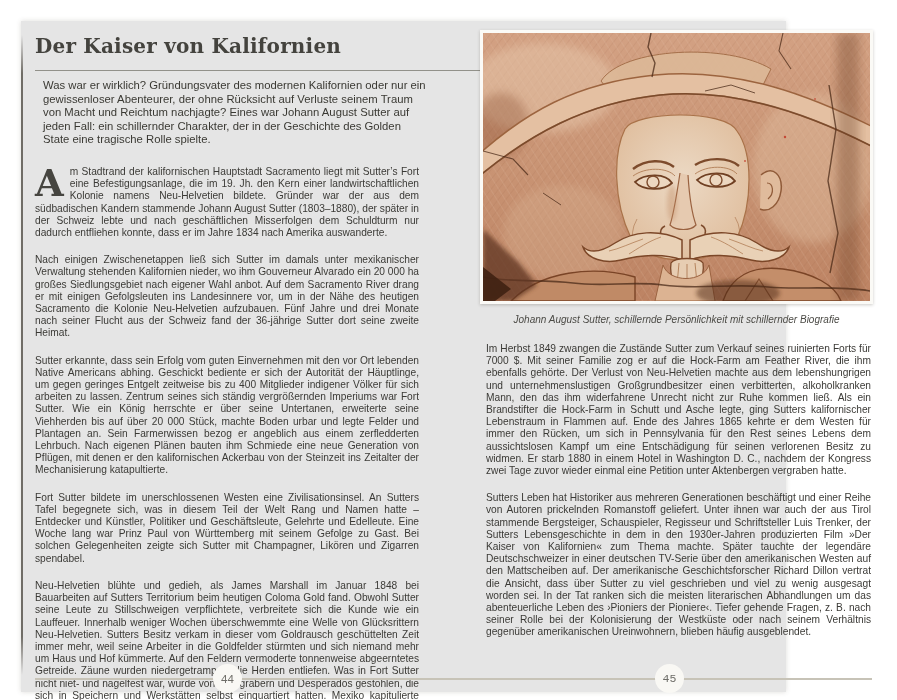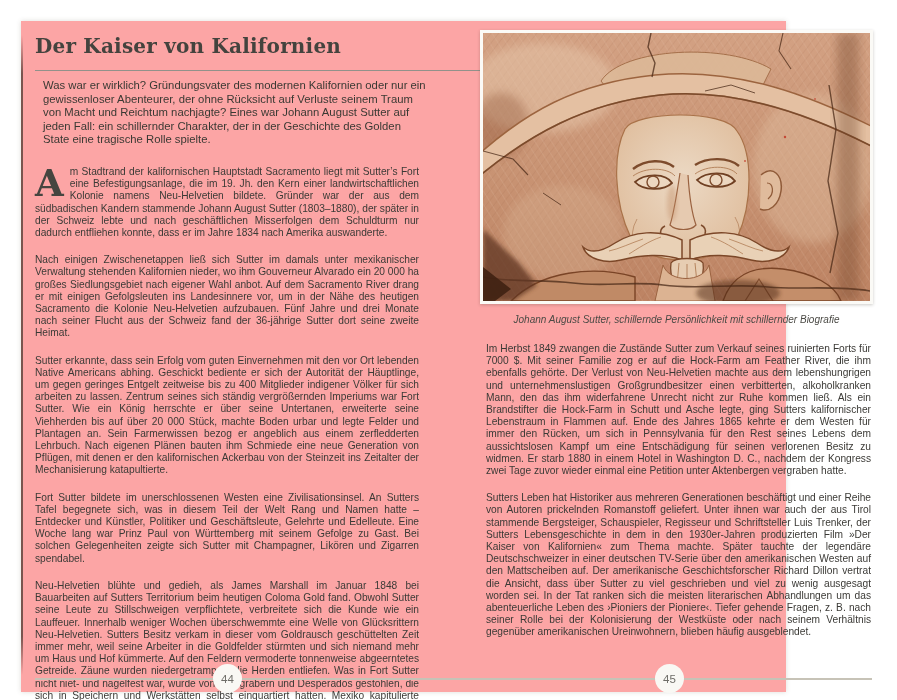--- a/index.html
+++ b/index.html
@@ -1,38 +1,38 @@
 <!DOCTYPE html>
 <html lang="de"><head>
 <meta charset="utf-8">
 <style>
   html,body{margin:0;padding:0;}
   body{width:897px;height:700px;background:#ffffff;font-family:"Liberation Sans",sans-serif;}
   .canvas{position:relative;width:897px;height:700px;background:#ffffff;overflow:hidden;}
-  .spread{position:absolute;left:21px;top:21px;width:765px;height:671px;background:#fca5a5;box-shadow:0 0 5px rgba(70,65,50,.18);}
+  .spread{position:absolute;left:21px;top:21px;width:765px;height:671px;background:#e5e5e5;box-shadow:0 0 5px rgba(70,65,50,.18);}
   .edge-shadow{position:absolute;left:0;top:14px;height:640px;width:2px;
     background:linear-gradient(to bottom,rgba(40,35,25,0),rgba(40,35,25,.62) 6%,rgba(40,35,25,.62) 94%,rgba(40,35,25,0));}
   .title{position:absolute;left:14px;top:13px;font-family:"DejaVu Serif",serif;font-weight:700;
     font-size:20px;letter-spacing:.2px;color:#44433e;}
   .title-rule{position:absolute;left:14px;top:49px;width:446px;height:1px;background:#92918a;}
   .lead{position:absolute;left:14px;top:58px;width:383px;font-size:11.3px;line-height:13.5px;color:#3a3933;margin-left:8px;}
   .body-col p{font-size:10.2px;line-height:12.2px;text-align:justify;color:#3b3a36;margin:0 0 15px 0;hyphens:auto;}
   .body-left{position:absolute;left:14px;top:145px;width:384px;}
   .body-right{position:absolute;left:465px;top:322px;width:385px;}
   .dropcap{float:left;font-family:"DejaVu Serif",serif;font-weight:700;font-size:37px;line-height:33px;
     padding:1px 6px 0 0;color:#464540;}
   .photo-frame{position:absolute;left:459px;top:9px;width:387px;height:268px;background:#fbfaf6;
     padding:3px;box-shadow:0 1px 3px rgba(60,50,40,.25);}
   .caption{position:absolute;left:459px;top:293px;width:393px;text-align:center;font-style:italic;
     font-size:10px;color:#4b4a45;}
   .footer-rule{position:absolute;left:14px;top:657px;width:837px;height:1.5px;background:#c7c3b7;}
   .pagenum{position:absolute;top:643px;width:29px;height:29px;border-radius:50%;background:#f9f8f4;
     color:#6e6d68;font-size:11.5px;display:flex;align-items:center;justify-content:center;}
   .pagenum.left{left:192px;}
-  .pagenum.right{left:634px;}
+  .pagenum.right{left:634px;font-family:Liberation Mono, monospace;}
 </style>
 </head>
 <body>
 
 <div class="canvas">
   <div class="spread">
 
     <div class="edge-shadow"></div>
 
     <div class="title">Der Kaiser von Kalifornien</div>

